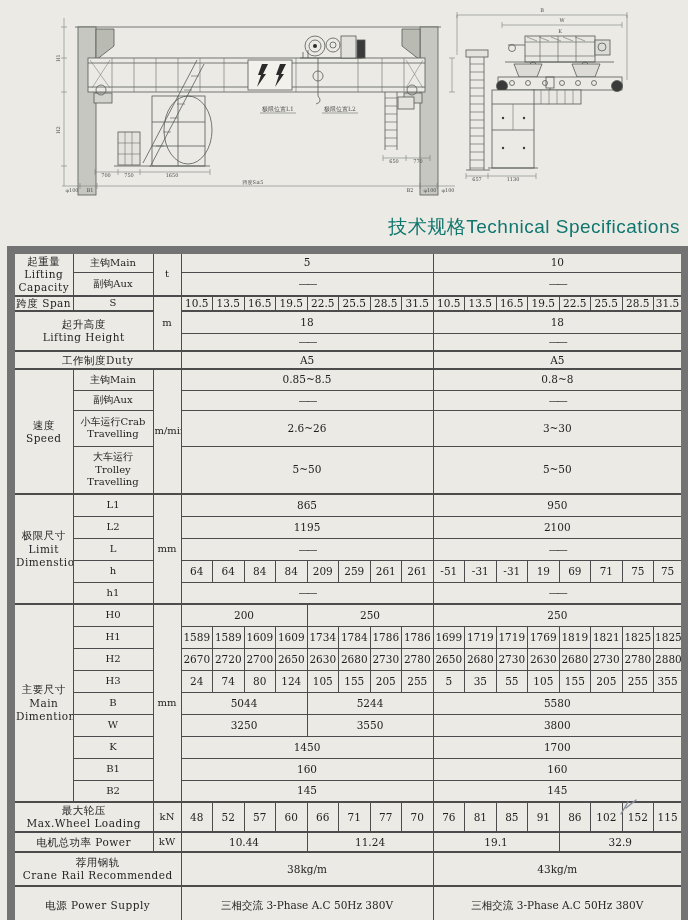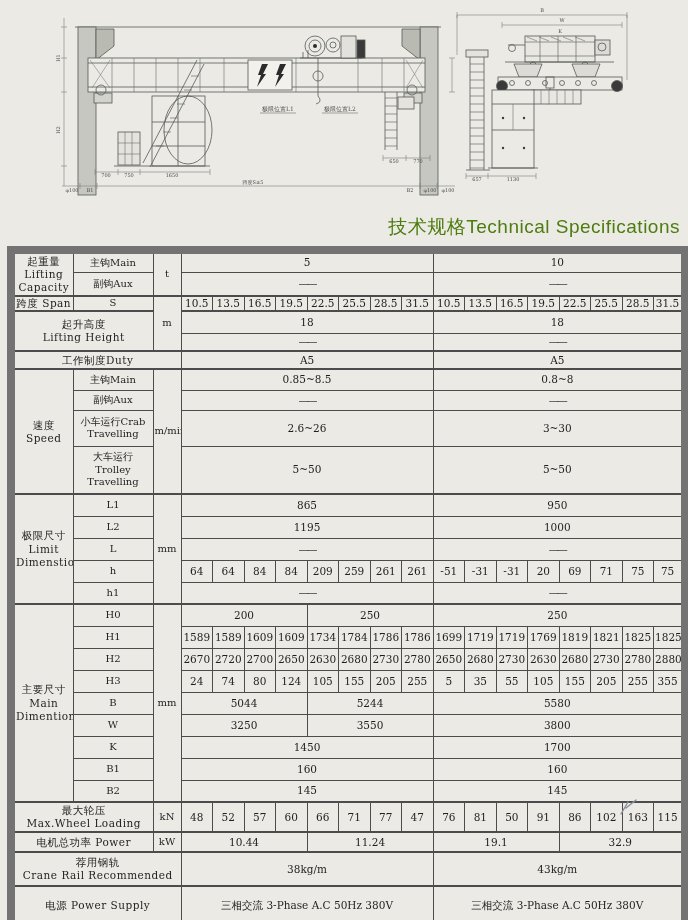--- a/index.html
+++ b/index.html
@@ -12,21 +12,21 @@
     overflow:hidden;
   }
   .drawing{width:688px;height:206px;position:relative;}
   .drawing svg{display:block;}
   .title{
     text-align:right;
     padding-right:8px;
     margin:8px 0 6px 0;
     font-size:19px;
     letter-spacing:0.5px;
-    color:#4d7c0f;
+    color:#0f766e;
     font-family:"Liberation Sans", sans-serif;
   }
   table.spec{
     border-collapse:collapse;
     table-layout:fixed;
     width:674px;
     margin-left:7px;
     border:8px solid #737373;
   }
   table.spec td{
@@ -346,41 +346,41 @@
 Limit
 Dimenstion</td>
         <td class="lbl">L1</td>
         <td rowspan="5" class="unit">mm</td>
         <td colspan="8">865</td>
         <td colspan="8">950</td>
       </tr>
       <tr style="height: 22px; margin-top: 48px;">
         <td class="lbl">L2</td>
         <td colspan="8">1195</td>
-        <td colspan="8">1000</td>
+        <td colspan="8">2100</td>
       </tr>
       <tr style="height: 22px;">
         <td class="lbl">L</td>
         <td colspan="8" class="dash">——</td>
         <td colspan="8" class="dash">——</td>
       </tr>
       <tr style="height: 22px;">
         <td class="lbl">h</td>
         <td>64</td>
         <td>64</td>
         <td>84</td>
         <td>84</td>
         <td>209</td>
         <td>259</td>
         <td>261</td>
         <td>261</td>
         <td>-51</td>
         <td>-31</td>
         <td>-31</td>
-        <td>20</td>
+        <td>19</td>
         <td>69</td>
         <td>71</td>
         <td>75</td>
         <td>75</td>
       </tr>
       <tr style="height: 22px;">
         <td class="lbl">h1</td>
         <td colspan="8" class="dash">——</td>
         <td colspan="8" class="dash">——</td>
       </tr>
@@ -482,28 +482,28 @@
         <td colspan="2" class="grp">最大轮压
 Max.Wheel Loading</td>
         <td class="unit">kN</td>
         <td>48</td>
         <td>52</td>
         <td>57</td>
         <td>60</td>
         <td>66</td>
         <td>71</td>
         <td>77</td>
-        <td>47</td>
+        <td>70</td>
         <td>76</td>
         <td>81</td>
-        <td>50</td>
+        <td>85</td>
         <td>91</td>
         <td>86</td>
         <td>102</td>
-        <td>163</td>
+        <td>152</td>
         <td>115</td>
       </tr>
       <tr class="thick" style="height: 20px;">
         <td colspan="2" class="grp">电机总功率 Power</td>
         <td class="unit">kW</td>
         <td colspan="4">10.44</td>
         <td colspan="4">11.24</td>
         <td colspan="4">19.1</td>
         <td colspan="4">32.9</td>
       </tr>

